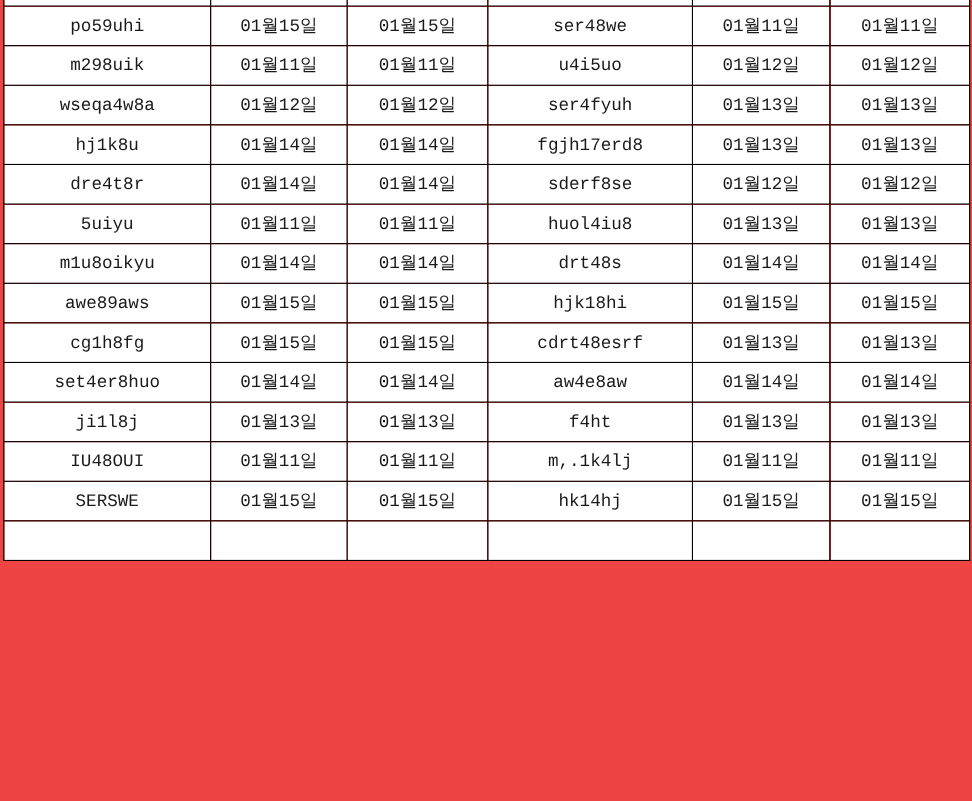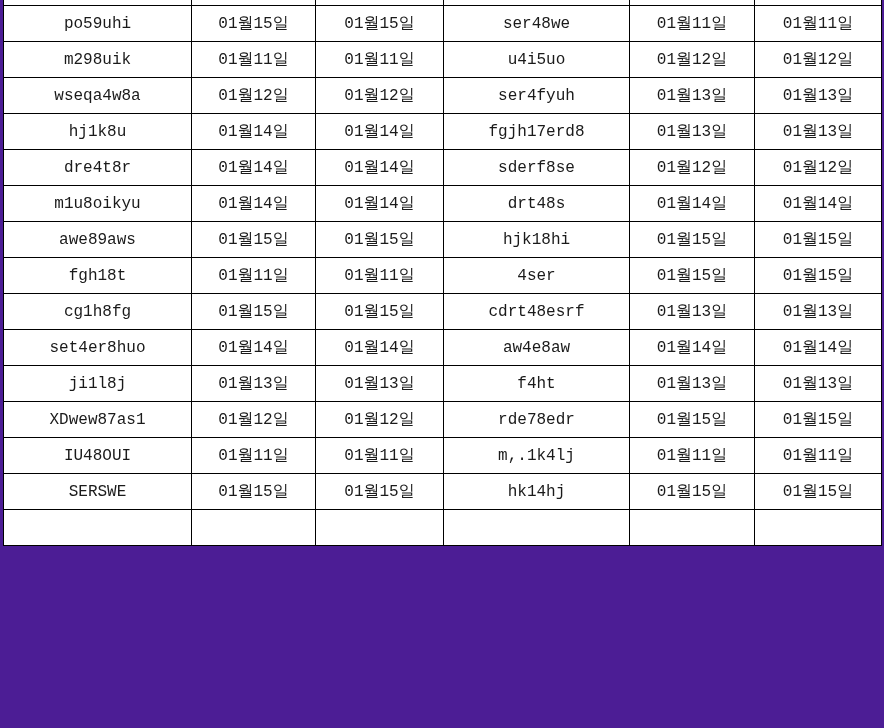--- a/index.html
+++ b/index.html
@@ -5,21 +5,21 @@
   html, body {
     margin: 0;
     padding: 0;
     background: #ffffff;
   }
   .viewport {
     position: relative;
     width: 884px;
     height: 728px;
     overflow: hidden;
-    background: #4c1d95;
+    background: #ef4444;
   }
   .sheet {
     position: absolute;
     left: 3px;
     top: -31px; 
   }
   table.grid {
     border-collapse: collapse;
     table-layout: fixed;
     width: 878px;
@@ -102,40 +102,40 @@
           </tr>
           <tr>
             <td>dre4t8r</td>
             <td>01월14일</td>
             <td>01월14일</td>
             <td>sderf8se</td>
             <td>01월12일</td>
             <td>01월12일</td>
           </tr>
           <tr>
+            <td>5uiyu</td>
+            <td>01월11일</td>
+            <td>01월11일</td>
+            <td>huol4iu8</td>
+            <td>01월13일</td>
+            <td>01월13일</td>
+          </tr>
+          <tr>
             <td>m1u8oikyu</td>
             <td>01월14일</td>
             <td>01월14일</td>
             <td>drt48s</td>
             <td>01월14일</td>
             <td>01월14일</td>
           </tr>
           <tr>
             <td>awe89aws</td>
             <td>01월15일</td>
             <td>01월15일</td>
             <td>hjk18hi</td>
-            <td>01월15일</td>
-            <td>01월15일</td>
-          </tr>
-          <tr>
-            <td>fgh18t</td>
-            <td>01월11일</td>
-            <td>01월11일</td>
-            <td>4ser</td>
             <td>01월15일</td>
             <td>01월15일</td>
           </tr>
           <tr>
             <td>cg1h8fg</td>
             <td>01월15일</td>
             <td>01월15일</td>
             <td>cdrt48esrf</td>
             <td>01월13일</td>
             <td>01월13일</td>
@@ -148,28 +148,20 @@
             <td>01월14일</td>
             <td>01월14일</td>
           </tr>
           <tr>
             <td>ji1l8j</td>
             <td>01월13일</td>
             <td>01월13일</td>
             <td>f4ht</td>
             <td>01월13일</td>
             <td>01월13일</td>
-          </tr>
-          <tr>
-            <td>XDwew87as1</td>
-            <td>01월12일</td>
-            <td>01월12일</td>
-            <td>rde78edr</td>
-            <td>01월15일</td>
-            <td>01월15일</td>
           </tr>
           <tr>
             <td>IU48OUI</td>
             <td>01월11일</td>
             <td>01월11일</td>
             <td>m,.1k4lj</td>
             <td>01월11일</td>
             <td>01월11일</td>
           </tr>
           <tr>

